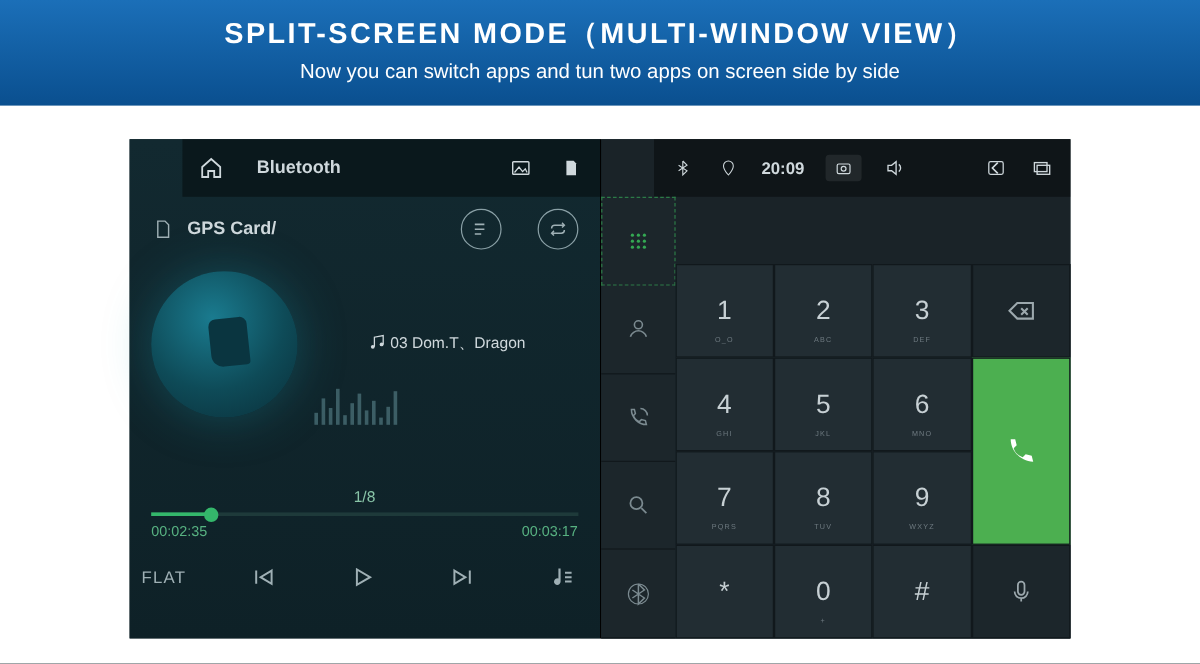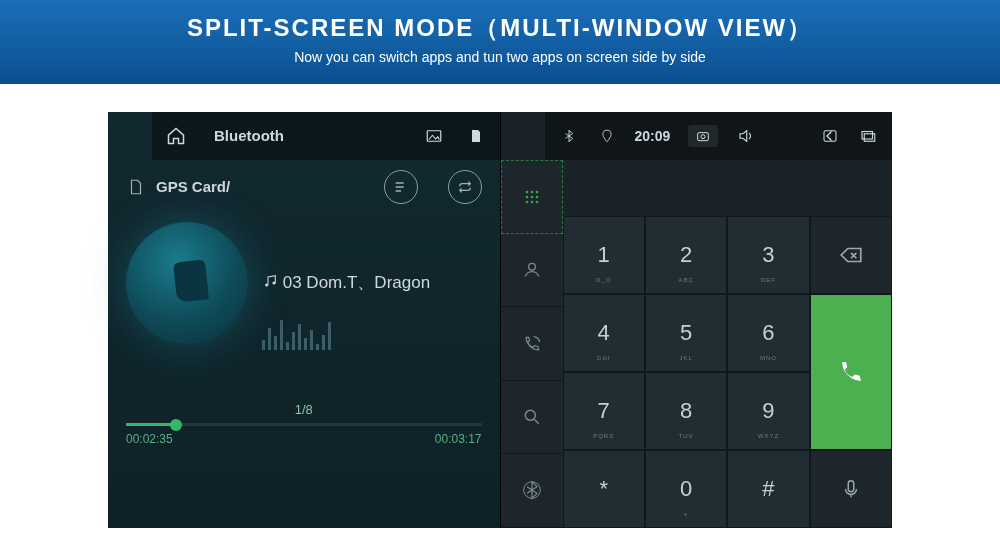--- a/index.html
+++ b/index.html
@@ -1,41 +1,41 @@
 <!DOCTYPE html>
 <html><head>
 <meta charset="utf-8">
 <style>
   * { margin: 0; padding: 0; box-sizing: border-box; }
   body { width: 1000px; height: 553px; background: #fff; font-family: Arial, sans-serif; overflow: hidden; }
   
   .banner { background: linear-gradient(180deg, #1b6fb8 0%, #0a4f8f 100%); color: #fff; text-align: center; padding: 12px 0 16px; }
   .banner-title { font-size: 24px; font-weight: bold; letter-spacing: 2px; }
-  .banner-sub { font-size: 14px; line-height: 1.4; margin-top: 4px; }
+  .banner-sub { font-size: 17px; line-height: 1.4; margin-top: 4px; }
   
   .split { display: flex; margin: 28px 108px 0; height: 416px; background: #0d1f24; }
   .left, .right { flex: 1; position: relative; }
   .left { background: linear-gradient(180deg, #122930 0%, #0e2127 100%); border-right: 1px solid #000; }
   .right { background: #1a2328; }
   
   .statusbar { height: 48px; background: rgba(0,0,0,.4); display: flex; align-items: center; padding: 0 14px; color: #cfd8dc; font-size: 15px; margin-left: 44px; }
   .statusbar.left-bar { justify-content: flex-start; gap: 22px; }
   .statusbar.right-bar { justify-content: flex-start; gap: 18px; font-size: 14px; }
   .status-icon { width: 20px; height: 20px; display: flex; align-items: center; justify-content: center; fill: #cfd8dc; }
   .status-title { font-weight: bold; margin-left: 6px; }
   .spacer { flex: 1; }
   
   .left-body { padding: 0 18px; color: #cfd8dc; }
   .path-row { display: flex; align-items: center; gap: 10px; height: 54px; font-weight: bold; }
   .round-btn { width: 34px; height: 34px; border: 1.6px solid #8aa0a6; border-radius: 50%; display: flex; align-items: center; justify-content: center; fill: #8aa0a6; }
   
   .track-row { display: flex; align-items: center; margin-top: 8px; gap: 14px; }
   .art { width: 122px; height: 122px; border-radius: 50%; background: radial-gradient(circle at 42% 32%, #1a7b8f 0%, #0e4b58 55%, #0a2e38 100%); position: relative; flex-shrink: 0; box-shadow: 0 0 40px rgba(23,150,170,.35); }
   .art::after { content:''; position:absolute; left:40%; top:32%; width:32px; height:40px; background:#0a3540; border-radius:6px 6px 3px 10px; transform: rotate(-6deg); }
-  .track-info { flex:1; overflow:hidden; white-space:nowrap; font-size:17px; }
+  .track-info { flex:1; overflow:hidden; white-space:nowrap; font-size:13px;text-align:center; }
   
   .eq-row { display:flex; gap:3px; align-items:flex-end; height:36px; margin-left:136px; margin-top:-30px; }
   .eq-bar { width:3px; background:rgba(142,200,210,.35); }
   
   .progress { margin-top: 52px; text-align:center; color:#89c5a8; font-size:13px; }
   .progress-track { position:relative; height:3px; background:#1e3a3a; margin:6px 0; }
   .progress-fill { position:absolute; left:0; top:0; height:100%; width:14%; background:#34b76b; }
   .progress-thumb { position:absolute; left:14%; top:-4px; width:12px; height:12px; border-radius:50%; background:#34b76b; transform:translateX(-50%);}
   .time-row { display:flex; justify-content:space-between; font-size:12px; color:#57b181; }
   
@@ -150,20 +150,44 @@
           <div class="progress-fill"></div>
             <div class="progress-thumb"></div>
         </div>
         <div class="time-row">
           <span>00:02:35</span>
           <span>00:03:17</span>
         </div>
       </div>
     </div>
 
+    <div class="transport">
+      <span class="tlabel">FLAT</span>
+      <span class="tbtn">
+          <svg viewBox="0 0 24 24" width="22" height="22">
+            <path d="M6 6v12M20 6l-10 6 10 6z" fill="none" stroke="#9fb0b5" stroke-width="1.8"></path>
+          </svg>
+        </span>
+      <span class="tbtn">
+          <svg viewBox="0 0 24 24" width="22" height="22">
+            <path d="M7 5v14l12-7z" fill="none" stroke="#9fb0b5" stroke-width="1.8"></path>
+          </svg>
+        </span>
+      <span class="tbtn">
+          <svg viewBox="0 0 24 24" width="22" height="22">
+            <path d="M18 6v12M4 6l10 6-10 6z" fill="none" stroke="#9fb0b5" stroke-width="1.8"></path>
+          </svg>
+        </span>
+      <span class="tbtn">
+          <svg viewBox="0 0 24 24" width="22" height="22">
+            <path d="M10 4v12a3 3 0 11-2-2.8V4z" fill="#9fb0b5"></path>
+            <path d="M14 8h6M14 12h6M14 16h6" stroke="#9fb0b5" stroke-width="1.8"></path>
+          </svg>
+        </span>
+    </div>
   </div>
 
   <div class="right">
     <div class="statusbar right-bar">
       <span class="status-icon">
           <svg viewBox="0 0 24 24" width="14" height="14">
             <path d="M12 2v20l6-6-12-8m0 8l12-8-6-6" fill="none" stroke="#cfd8dc" stroke-width="1.6"></path>
           </svg>
         </span>
       <span class="status-icon">

